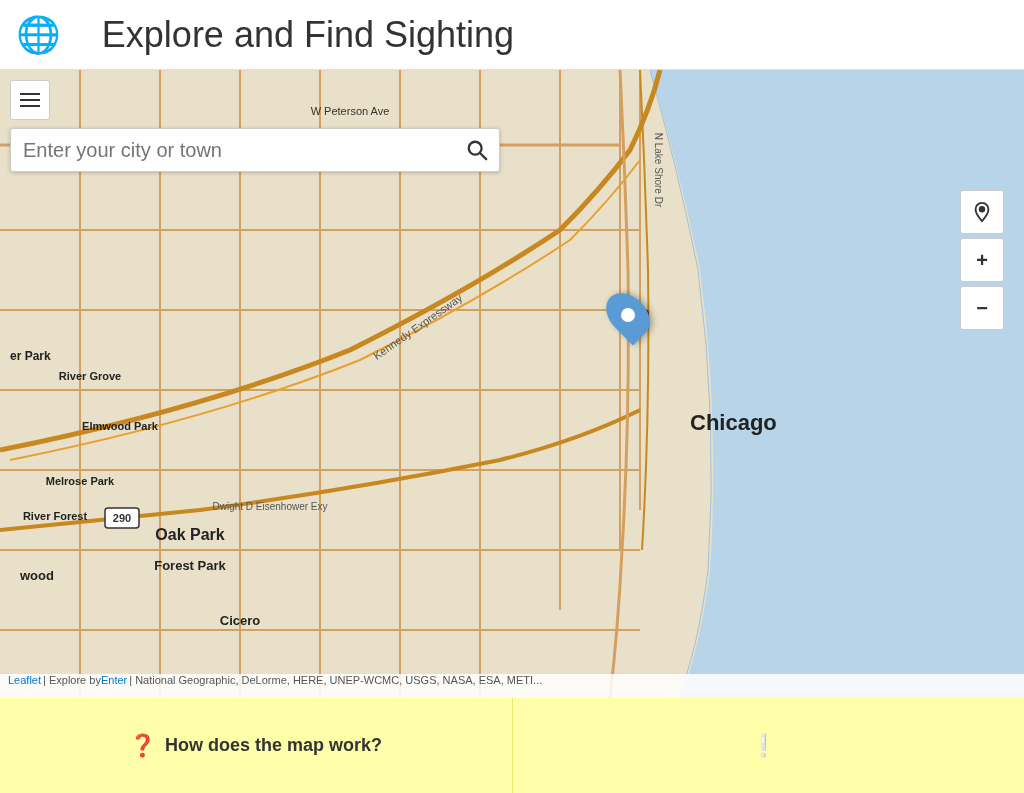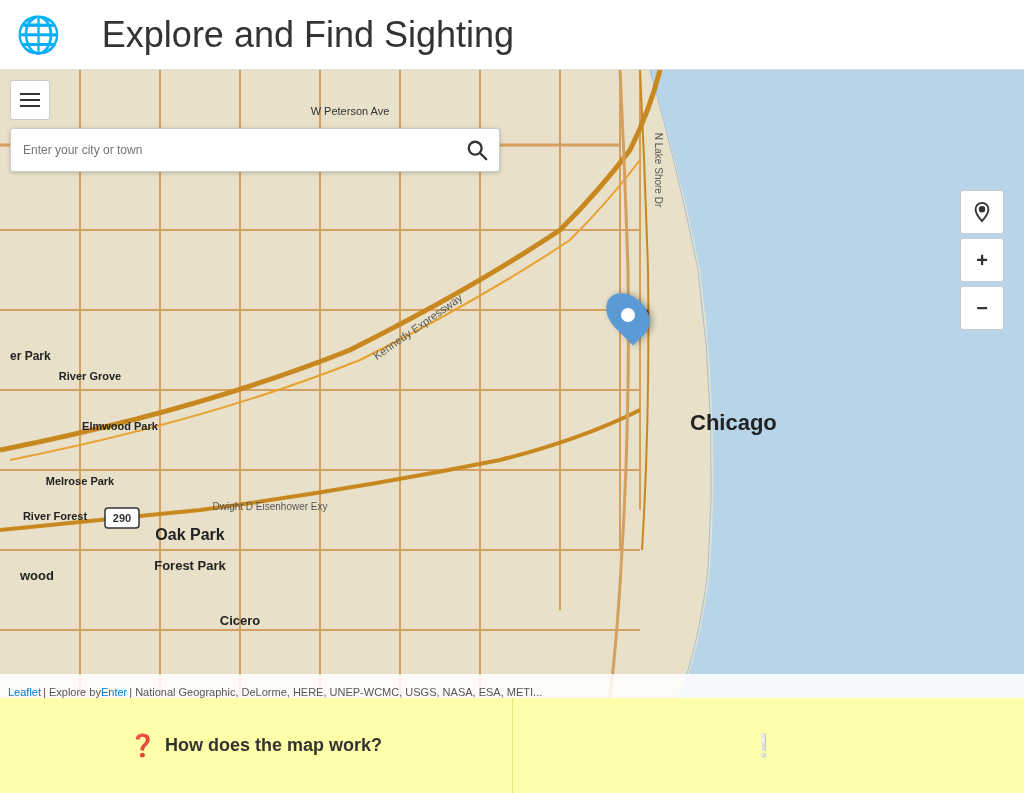--- a/index.html
+++ b/index.html
@@ -79,21 +79,21 @@
       border-radius: 3px;
       display: flex;
       align-items: center;
       z-index: 10;
       box-shadow: 0 1px 4px rgba(0,0,0,0.2);
     }
     #search-input {
       flex: 1;
       border: none;
       outline: none;
-      font-size: 12px;
+      font-size: 20px;
       color: #a16207;
       padding: 0 12px;
       background: transparent;
     }
     #search-btn {
       width: 44px;
       height: 44px;
       background: none;
       border: none;
       cursor: pointer;
@@ -133,21 +133,21 @@
     #attribution {
       position: absolute;
       bottom: 0;
       left: 0;
       right: 0;
       height: 24px;
       background: rgba(255,255,255,0.85);
       font-size: 11px;
       color: #555;
       display: flex;
-      align-items: flex-end;
+      align-items: flex-start;
       padding: 0 8px;
       z-index: 10;
     }
     #attribution a { color: #0077cc; text-decoration: none; margin-right: 2px; }
 
     
     #location-pin {
       position: absolute;
       left: 610px;
       top: 220px;

